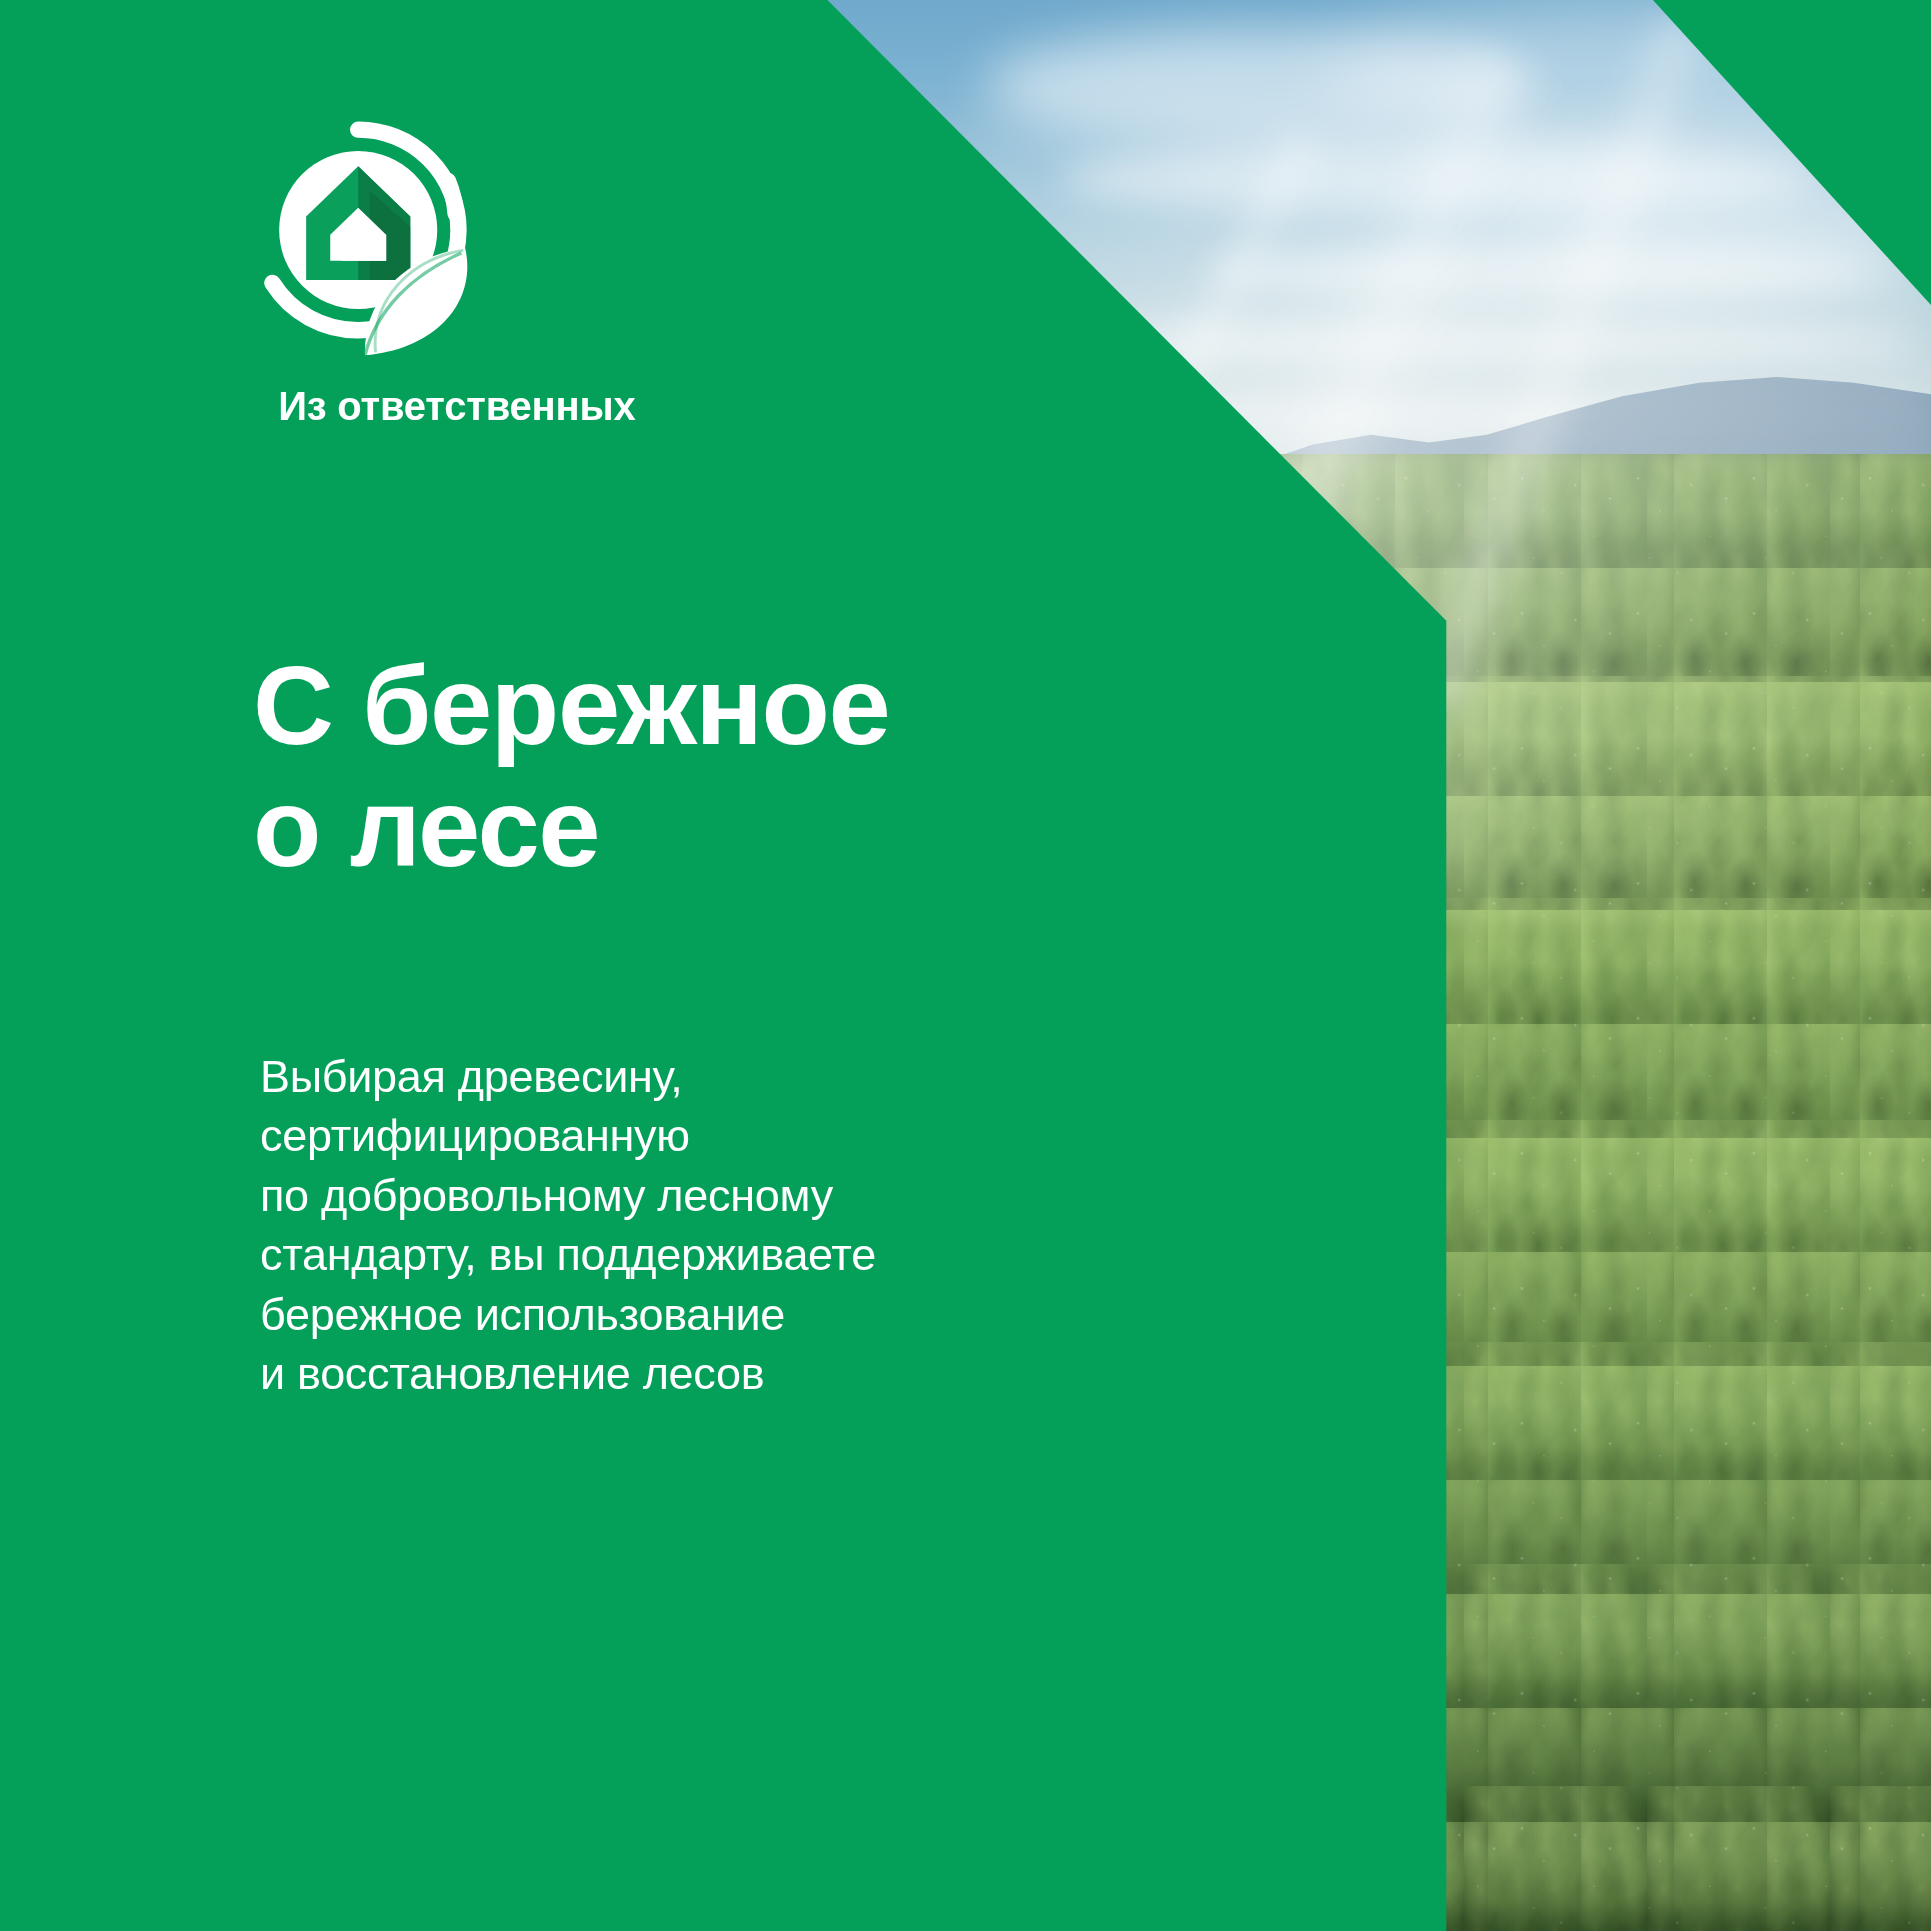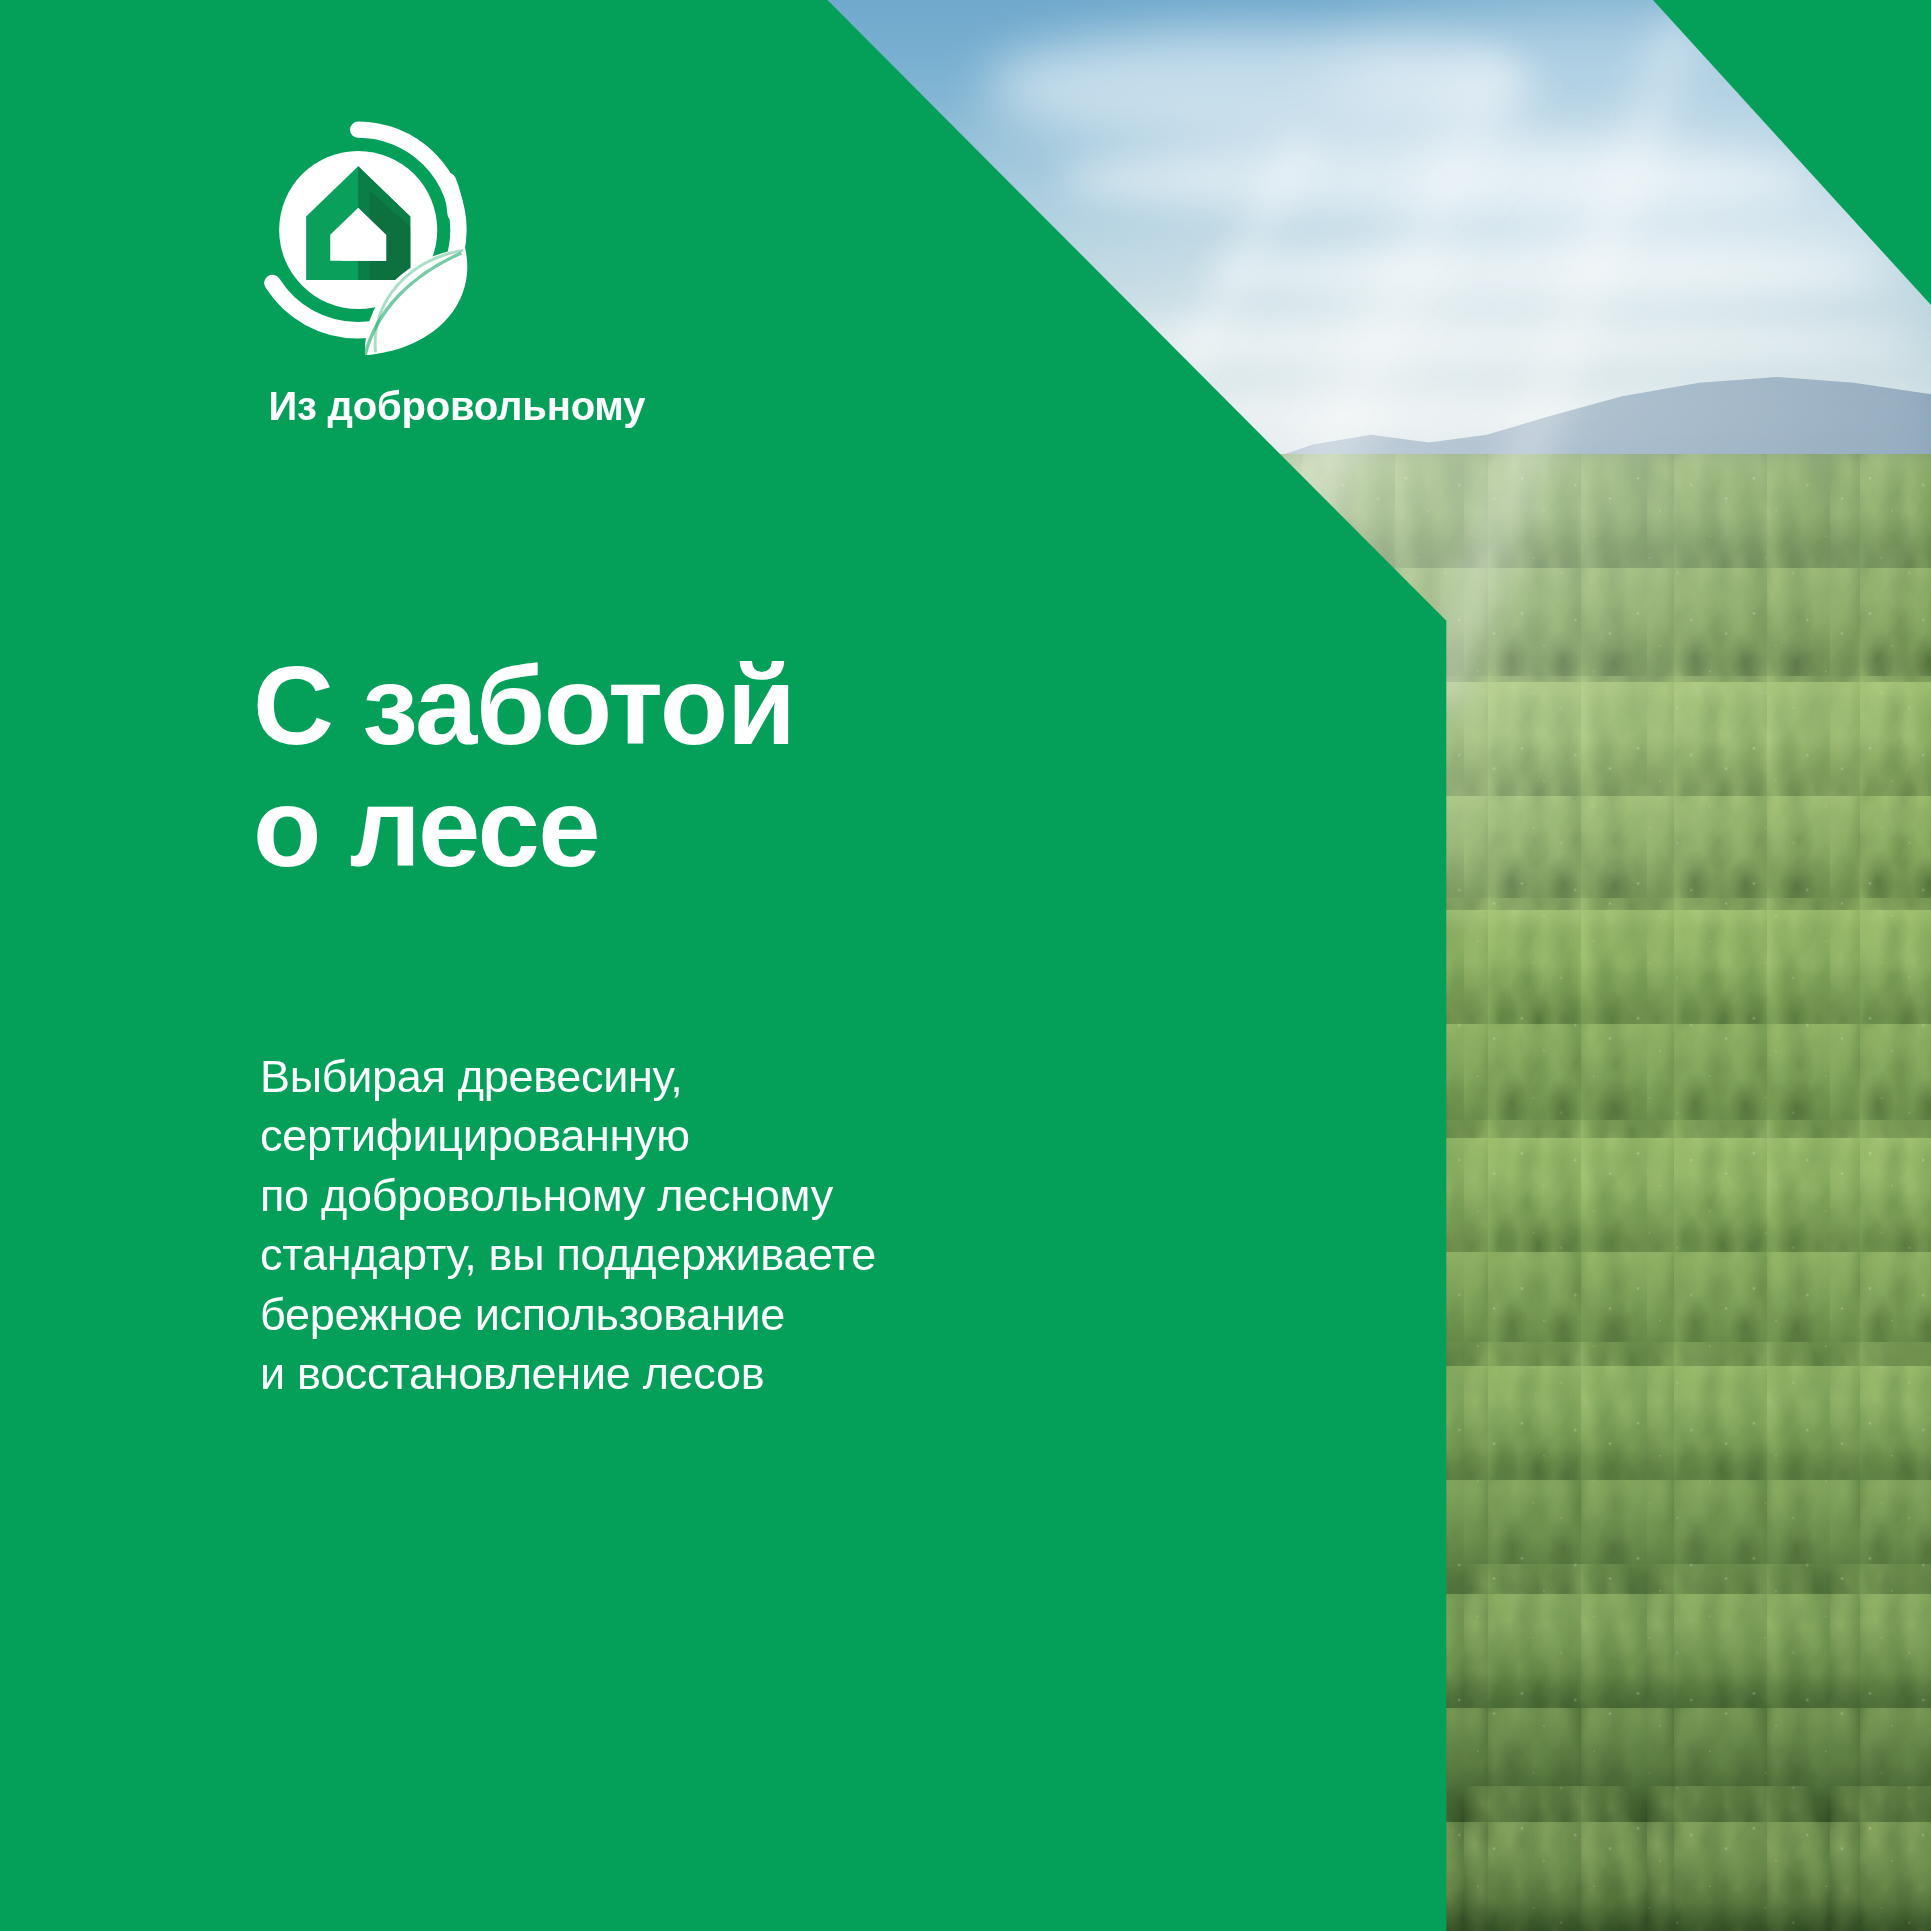--- a/index.html
+++ b/index.html
@@ -342,25 +342,25 @@
         <path d="M113 90 L142 118 L142 145 L84 145 L84 118 Z" fill="#ffffff"></path>
         <path d="M96 145 L142 145 L142 118 L96 118 Z" fill="#ffffff"></path>
 
         <path d="M120 243
                  C118 186 160 140 224 132
                  C236 184 198 236 120 243 Z" fill="#ffffff"></path>
         <path d="M120 243 C132 196 168 160 220 137" fill="none" stroke="#04a05a" stroke-width="3.5" opacity="0.55"></path>
         <path d="M131 240 C126 186 166 144 222 134" fill="none" stroke="#04a05a" stroke-width="3" opacity="0.35"></path>
       </svg>
       <div class="badge-caption">
-        <span>Из добровольному</span>
+        <span>Из ответственных</span>
       </div>
     </div>
 
-    <h1 class="headline">С заботой
+    <h1 class="headline">С бережное
 о лесе</h1>
 
     <p class="body-copy">Выбирая древесину,
 сертифицированную
 по добровольному лесному
 стандарту, вы поддерживаете
 бережное использование
 и восстановление лесов</p>
 
 

